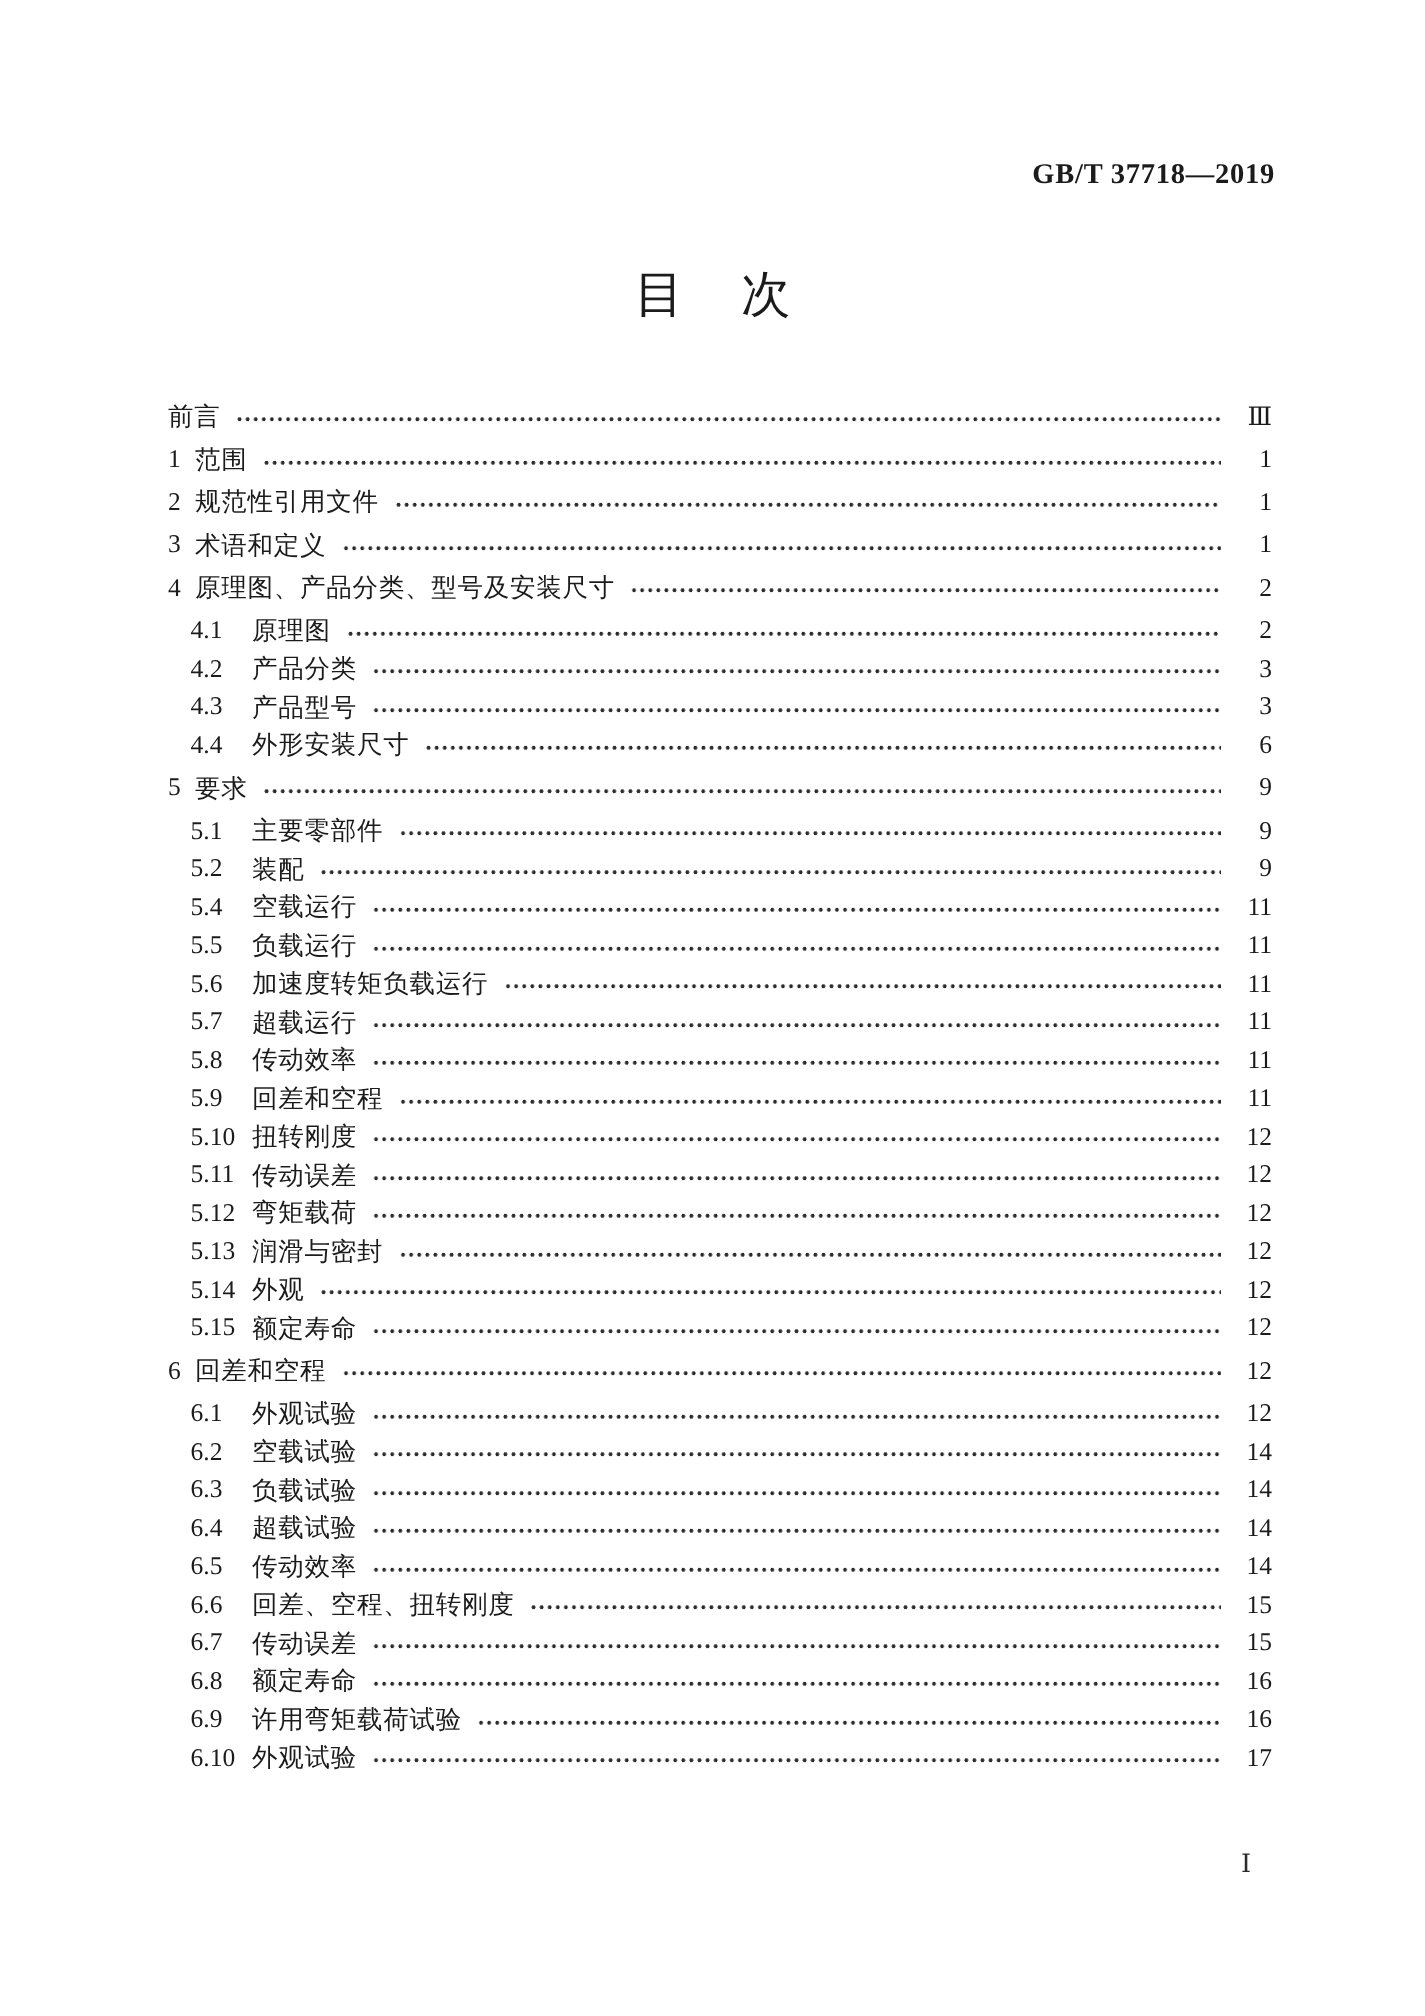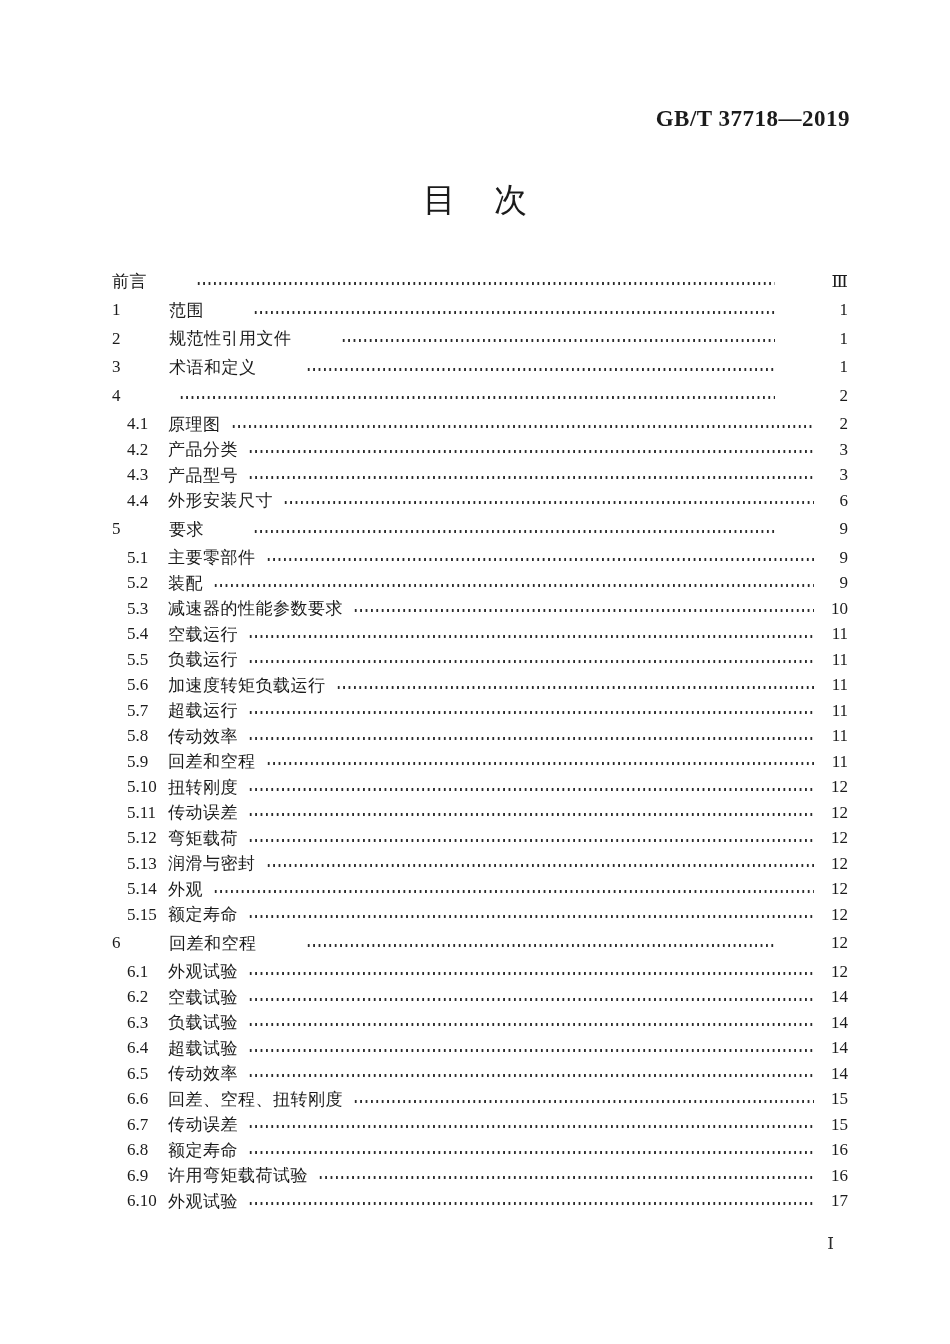--- a/index.html
+++ b/index.html
@@ -8,21 +8,21 @@
     width: 950px;
     height: 1344px;
     position: relative;
     overflow: hidden;
     font-family: "Liberation Serif", "DejaVu Serif", serif;
     color: #1b1b1b;
   }
   .doc-header {
     padding: 106px 100px 0 0;
     text-align: right;
-    font-size: 23px;
+    font-size: 19px;
     font-weight: bold;
     letter-spacing: 0.5px;
   }
   .doc-title {
     margin-top: 46px;
     text-align: center;
     font-size: 33px;
     font-weight: normal;
     letter-spacing: 1.15em;
     padding-left: 1.15em; 
@@ -31,21 +31,21 @@
   .toc {
     margin: 46px 102px 0 112px;
     font-size: 17px;
   }
   .toc-row {
     display: flex;
     align-items: center;
     height: 25.5px;
     white-space: nowrap;
   }
-  .toc-row.level0 { margin: 3px 0; gap: 39px; }
+  .toc-row.level0 { margin: 3px 0; }
   .toc-row.level1 { padding-left: 15px; }
   .toc-num { flex: none; }
   .level0 > .toc-num { min-width: 18px; }
   .level1 > .toc-num { min-width: 41px; }
   .toc-label { flex: none; letter-spacing: 0.5px; }
   .dot-leader {
     flex: 1 1 auto;
     height: 5px;
     margin: 4px 8px 0 10px;
     background-image: radial-gradient(circle, #2b2b2b 1.15px, rgba(0,0,0,0) 1.35px);
@@ -94,20 +94,21 @@
     <span class="toc-page">1</span>
   </div>
     <div class="toc-row level0">
     <span class="toc-num">3</span>
     <span class="toc-label">术语和定义</span>
     <span class="dot-leader"></span>
     <span class="toc-page">1</span>
   </div>
     <div class="toc-row level0">
     <span class="toc-num">4</span>
+    <span class="toc-label">原理图、产品分类、型号及安装尺寸</span>
     <span class="dot-leader"></span>
     <span class="toc-page">2</span>
   </div>
     <div class="toc-row level1">
     <span class="toc-num">4.1</span>
     <span class="toc-label">原理图</span>
     <span class="dot-leader"></span>
     <span class="toc-page">2</span>
   </div>
     <div class="toc-row level1">
@@ -140,26 +141,20 @@
     <span class="dot-leader"></span>
     <span class="toc-page">9</span>
   </div>
     <div class="toc-row level1">
     <span class="toc-num">5.2</span>
     <span class="toc-label">装配</span>
     <span class="dot-leader"></span>
     <span class="toc-page">9</span>
   </div>
     <div class="toc-row level1">
-    <span class="toc-num">5.3</span>
-    <span class="toc-label">减速器的性能参数要求</span>
-    <span class="dot-leader"></span>
-    <span class="toc-page">10</span>
-  </div>
-    <div class="toc-row level1">
     <span class="toc-num">5.4</span>
     <span class="toc-label">空载运行</span>
     <span class="dot-leader"></span>
     <span class="toc-page">11</span>
   </div>
     <div class="toc-row level1">
     <span class="toc-num">5.5</span>
     <span class="toc-label">负载运行</span>
     <span class="dot-leader"></span>
     <span class="toc-page">11</span>

